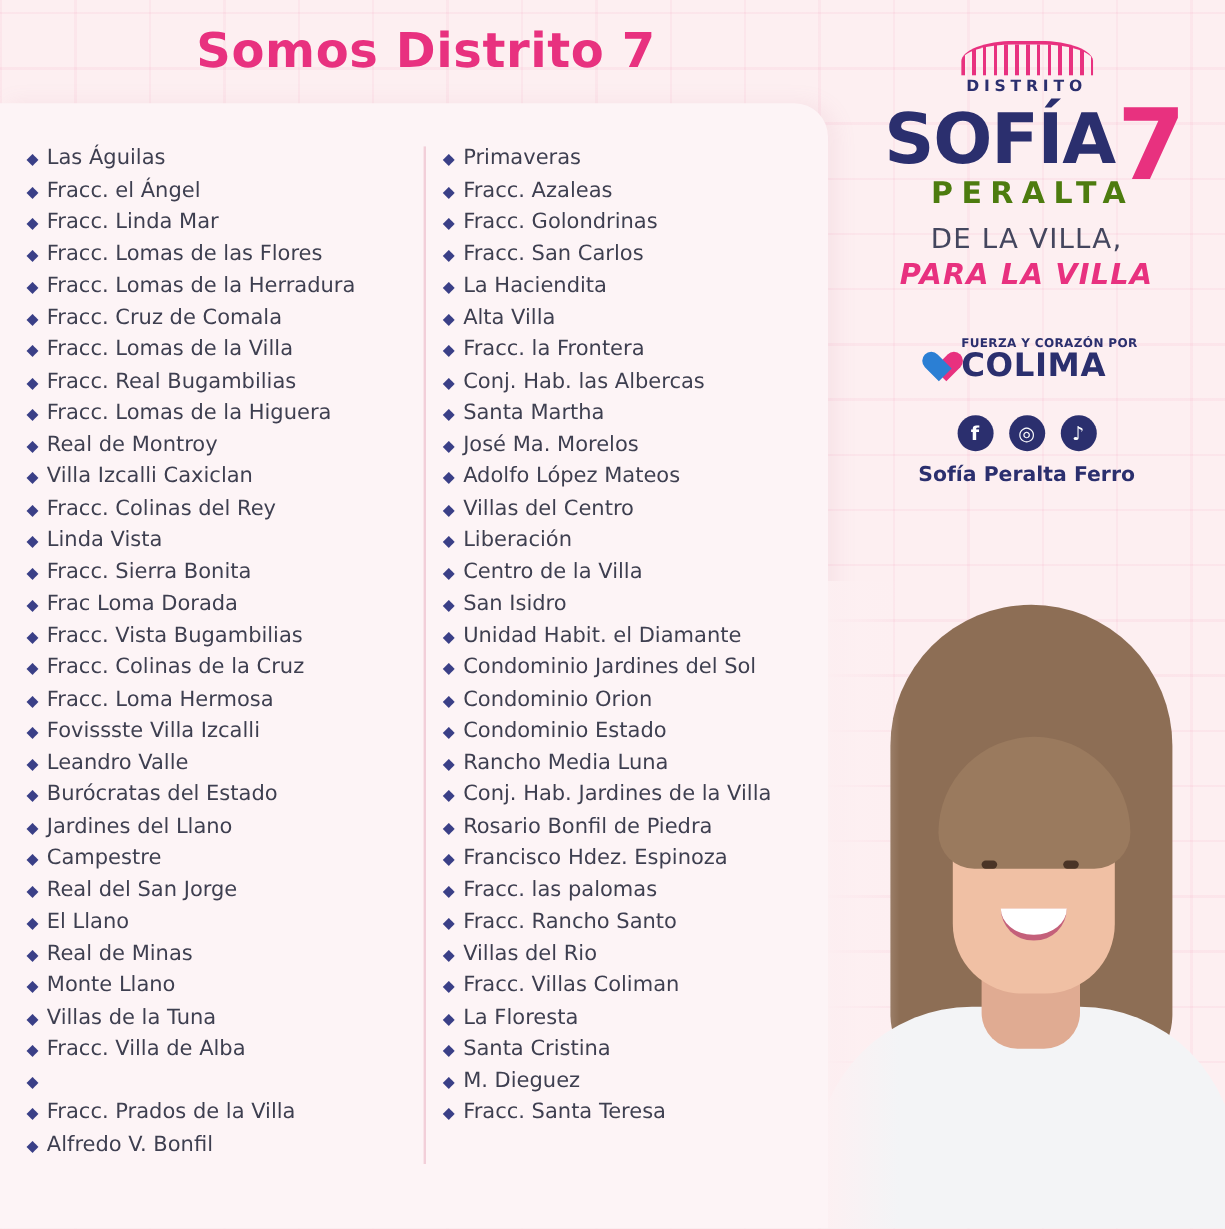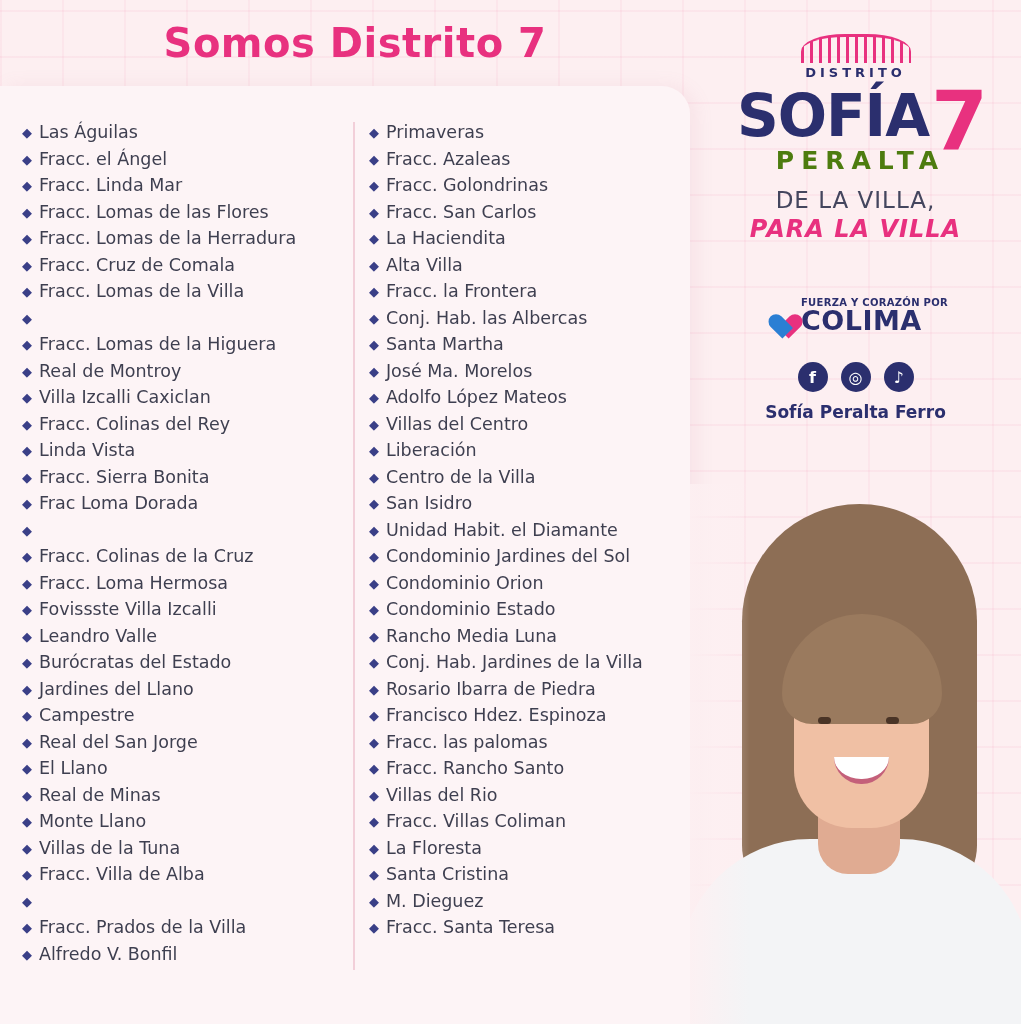--- a/index.html
+++ b/index.html
@@ -176,23 +176,22 @@
   .slogan2 {
     font-size: 24px;
     font-weight: bold;
     color: #e8317f;
     letter-spacing: 1px;
     margin-top: 2px;
     font-family: "DejaVu Sans", sans-serif;
     font-style: italic;
   }
   .colima-block {
-    margin-top: 54px;
-    display: flex;
-    align-items: center;
+    margin-top: 38px;
+    display: flex;
     justify-content: center;
     gap: 8px;
   }
   .heart {
     width: 30px;
     height: 28px;
     position: relative;
   }
   .heart::before, .heart::after {
     content: "";
@@ -396,20 +395,21 @@
         <div class="item">
             <span class="bullet">◆</span>
             <span class="item-label">Fracc. Cruz de Comala</span>
           </div>
         <div class="item">
             <span class="bullet">◆</span>
             <span class="item-label">Fracc. Lomas de la Villa</span>
           </div>
         <div class="item">
             <span class="bullet">◆</span>
+            <span class="item-label">Fracc. Real Bugambilias</span>
           </div>
         <div class="item">
             <span class="bullet">◆</span>
             <span class="item-label">Fracc. Lomas de la Higuera</span>
           </div>
         <div class="item">
             <span class="bullet">◆</span>
             <span class="item-label">Real de Montroy</span>
           </div>
         <div class="item">
@@ -427,20 +427,21 @@
         <div class="item">
             <span class="bullet">◆</span>
             <span class="item-label">Fracc. Sierra Bonita</span>
           </div>
         <div class="item">
             <span class="bullet">◆</span>
             <span class="item-label">Frac Loma Dorada</span>
           </div>
         <div class="item">
             <span class="bullet">◆</span>
+            <span class="item-label">Fracc. Vista Bugambilias</span>
           </div>
         <div class="item">
             <span class="bullet">◆</span>
             <span class="item-label">Fracc. Colinas de la Cruz</span>
           </div>
         <div class="item">
             <span class="bullet">◆</span>
             <span class="item-label">Fracc. Loma Hermosa</span>
           </div>
         <div class="item">
@@ -580,21 +581,21 @@
         <div class="item">
             <span class="bullet">◆</span>
             <span class="item-label">Rancho Media Luna</span>
           </div>
         <div class="item">
             <span class="bullet">◆</span>
             <span class="item-label">Conj. Hab. Jardines de la Villa</span>
           </div>
         <div class="item">
             <span class="bullet">◆</span>
-            <span class="item-label">Rosario Ibarra de Piedra</span>
+            <span class="item-label">Rosario Bonfil de Piedra</span>
           </div>
         <div class="item">
             <span class="bullet">◆</span>
             <span class="item-label">Francisco Hdez. Espinoza</span>
           </div>
         <div class="item">
             <span class="bullet">◆</span>
             <span class="item-label">Fracc. las palomas</span>
           </div>
         <div class="item">

